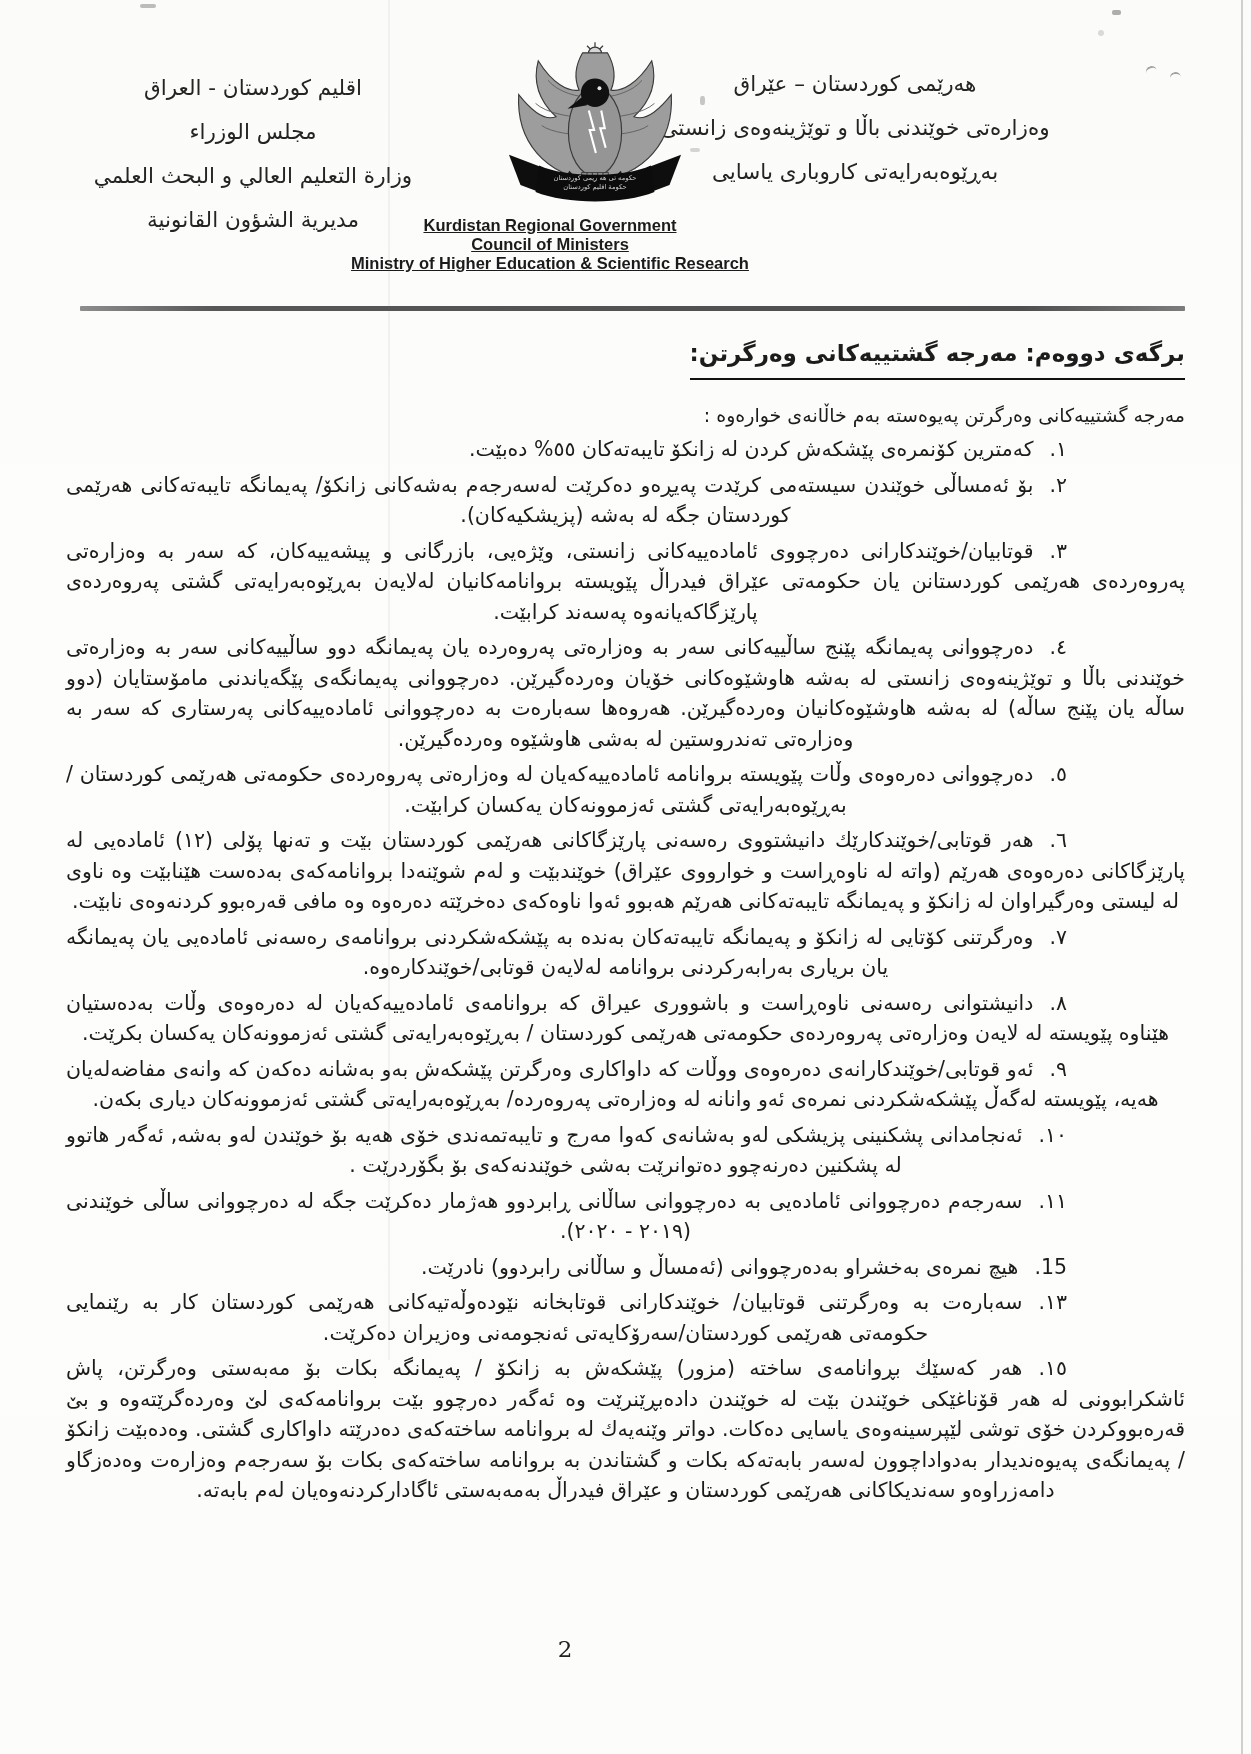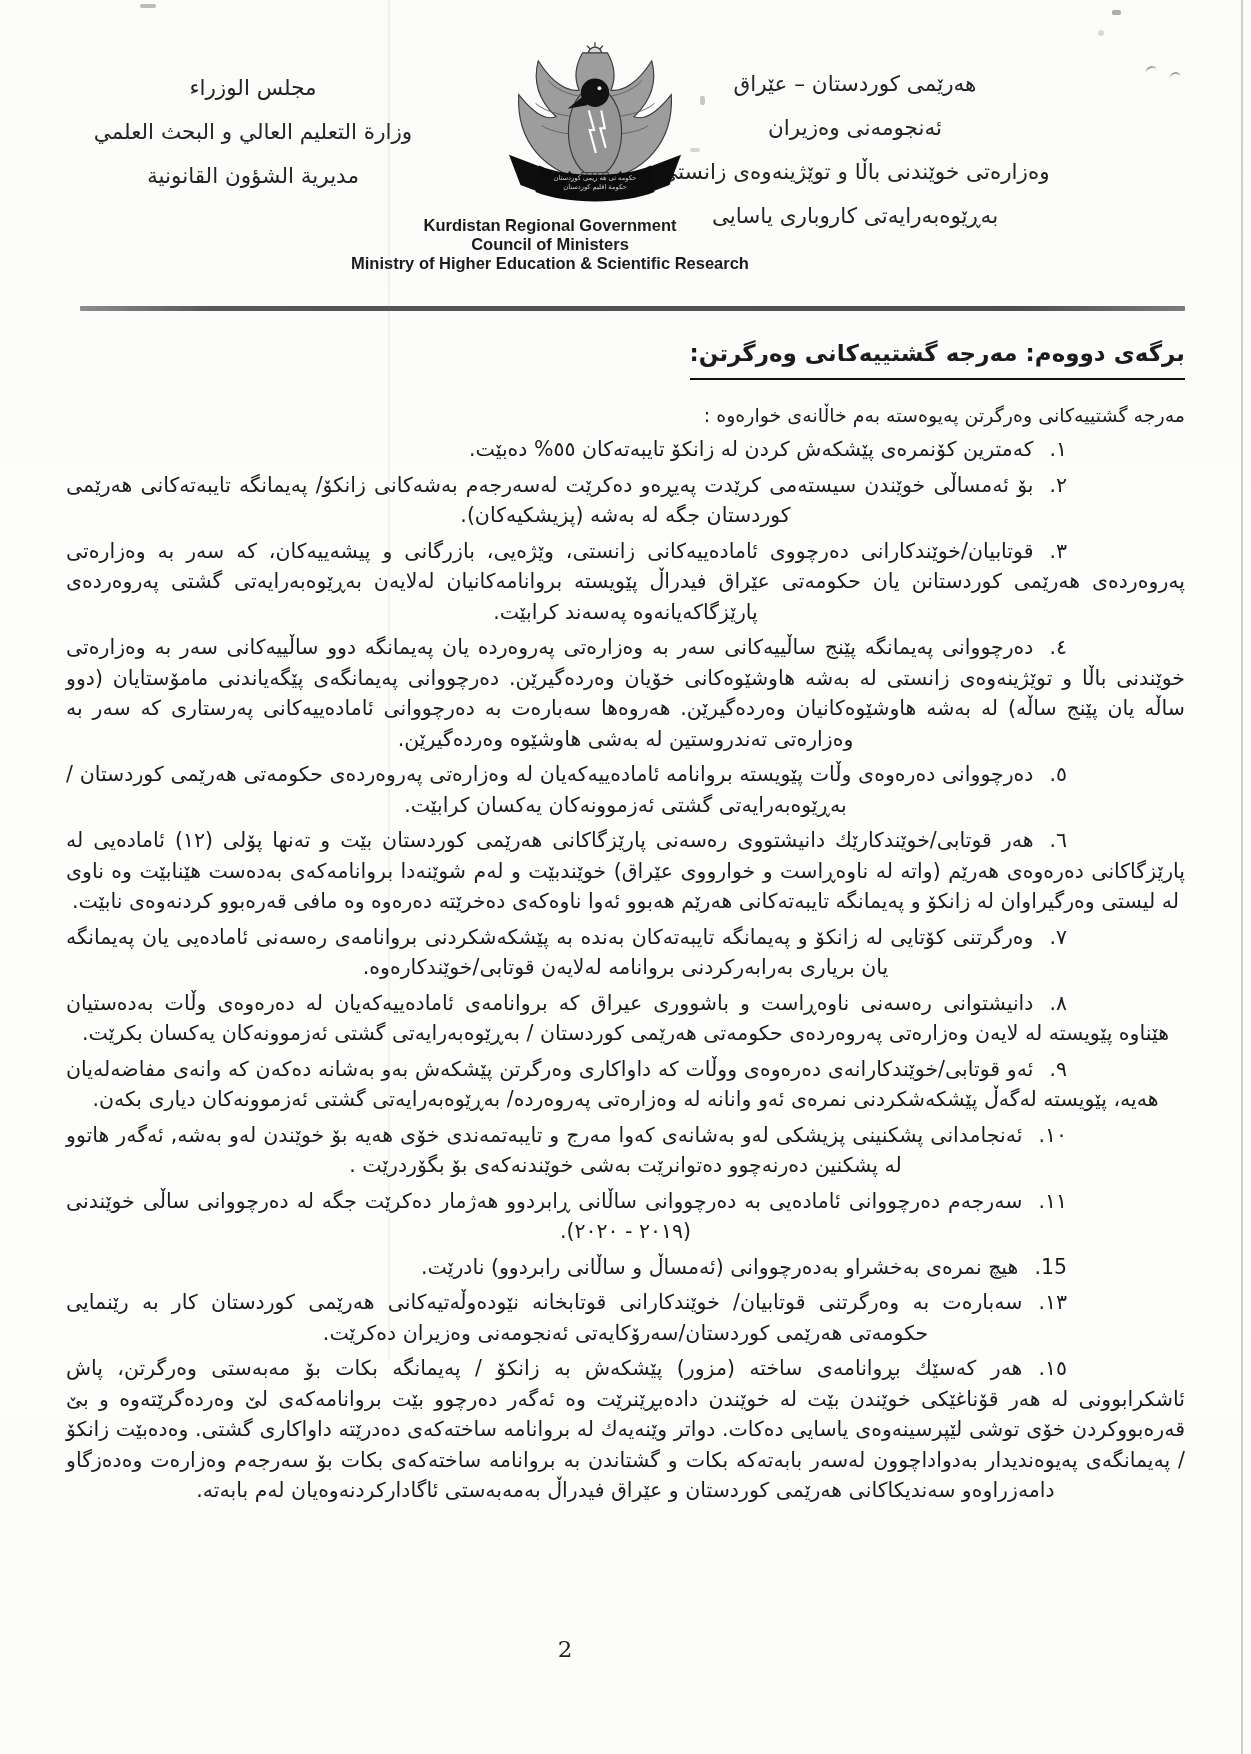--- a/index.html
+++ b/index.html
@@ -12,21 +12,21 @@
     font-family:"DejaVu Sans",sans-serif;
     color:#1c1c1c;
   }
   
   .hdr-block{position:absolute;text-align:center;font-size:21.5px;line-height:44px;color:#242424;direction:rtl;}
   .hdr-block .hline{white-space:nowrap;}
   .kurdish-block{top:62px;right:186px;width:420px;}
   .arabic-block{top:66px;left:78px;width:350px;}
   .emblem-wrap{position:absolute;top:40px;left:493px;width:204px;height:180px;text-align:right;}
   .eng-block{position:absolute;top:216px;left:330px;width:440px;text-align:center;
-    font-family:"Liberation Sans",sans-serif;font-weight:bold;font-size:16.5px;line-height:19px;color:#1b1b1b;}
+    font-family:"Liberation Sans",sans-serif;font-weight:bold;font-size:16.5px;line-height:19px;color:#1b1b1b;text-decoration:underline;}
   .divider{position:absolute;top:306px;left:80px;width:1105px;height:5px;
     background:linear-gradient(90deg,#8d8d8d,#575757 12%,#4e4e4e 85%,#7c7c7c);border-radius:1px;}
   
   .content{position:absolute;top:340px;right:66px;left:66px;direction:rtl;}
   .section-title{font-weight:bold;font-size:23px;margin:0 0 20px 0;}
   .section-title .t-underline{display:inline-block;border-bottom:2.5px solid #111;padding-bottom:12px;}
   .intro{font-size:19px;line-height:30px;margin-bottom:4px;}
   .cond-item{font-size:20.5px;line-height:30.5px;margin-bottom:5px;
     text-indent:118px;text-align:justify;text-align-last:center;}
   .cond-item.single{text-align-last:right;}
@@ -48,21 +48,20 @@
 </style>
 </head>
 <body>
 
 <div class="page">
 
   <div>
 
     <div class="hdr-block kurdish-block">
       <div class="hline">هەرێمی کوردستان – عێراق</div>
-      <div class="hline">ئەنجومەنی وەزیران</div>
       <div class="hline">وەزارەتی خوێندنی باڵا و توێژینەوەی زانستی</div>
       <div class="hline">بەڕێوەبەرایەتی کاروباری یاسایی</div>
     </div>
 
     <div class="emblem-wrap">
       <svg viewBox="0 0 230 200" width="204" height="180">
 
         <g stroke="#3a3a3a" stroke-width="1.4" fill="#d6d6d6">
           <line x1="115" y1="1" x2="115" y2="27"></line>
           <line x1="102" y1="14" x2="128" y2="14"></line>
@@ -100,20 +99,21 @@
           <path d="M55,142 L18,128 L31,162 L52,170 Z" fill="#0e0e0e"></path>
           <path d="M175,142 L212,128 L199,162 L178,170 Z" fill="#0e0e0e"></path>
           <path d="M52,140 C82,154 148,154 178,140 L182,170 C148,184 82,184 48,170 Z" fill="#0c0c0c"></path>
           <text x="115" y="156" text-anchor="middle" font-size="7.5" fill="#cfcfcf">حكومه تى هه ريمى كوردستان</text>
           <text x="115" y="167" text-anchor="middle" font-size="7.5" fill="#cfcfcf">حكومة اقليم كوردستان</text>
         </g>
       </svg>
     </div>
 
     <div class="hdr-block arabic-block">
+      <div class="hline">اقليم كوردستان - العراق</div>
       <div class="hline">مجلس الوزراء</div>
       <div class="hline">وزارة التعليم العالي و البحث العلمي</div>
       <div class="hline">مديرية الشؤون القانونية</div>
     </div>
 
     <div class="eng-block">
       <div>Kurdistan Regional Government</div>
       <div>Council of Ministers</div>
       <div>Ministry of Higher Education &amp; Scientific Research</div>
     </div>

